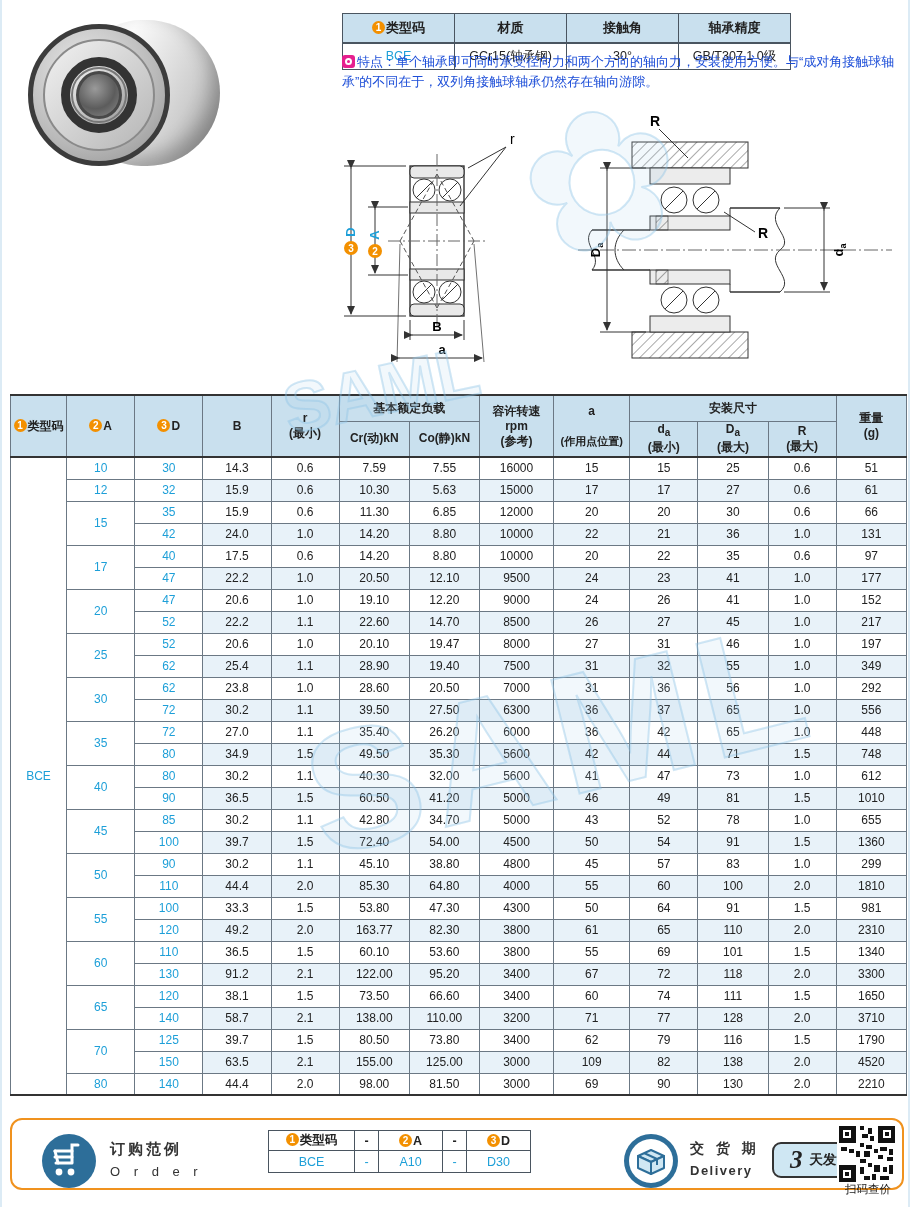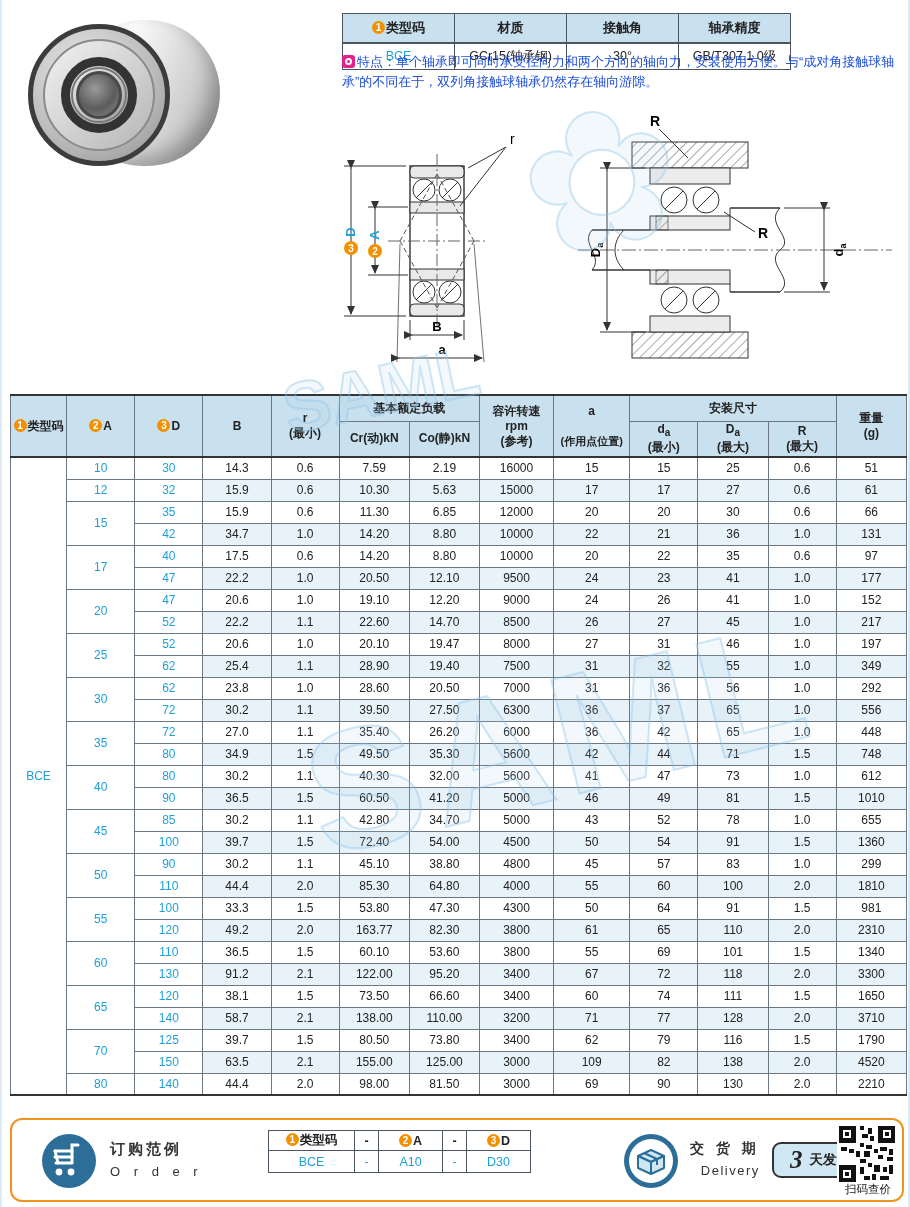--- a/index.html
+++ b/index.html
@@ -50,31 +50,31 @@
   .main thead tr.h2 th{height:36px;}
   .main{border-top:2px solid #333;}
   .main thead{border-bottom:2px solid #333;}
   .main tbody{border-bottom:2px solid #333;}
   .main tbody td{height:22px;font-size:12px;background:#fff;}
   .main td.tint{background:#e8f2f9;}
   .main td.codecell,.main td.acell,.main td.dcell{color:#1d9fd8;}
   .main tr.gs td{border-top-color:#39434c;}
   .small{font-size:11px;font-weight:bold;margin-top:16px;}
   
-  .orderbar{position:absolute;left:8px;top:1118px;width:894px;height:84px;border:2px solid #f0921e;border-radius:12px;box-sizing:border-box;}
+  .orderbar{position:absolute;left:8px;top:1118px;width:894px;height:72px;border:2px solid #f0921e;border-radius:12px;box-sizing:border-box;}
   .cart-wrap{position:absolute;left:28px;top:12px;}
   .ordertxt{position:absolute;left:98px;top:20px;font-size:15px;letter-spacing:3px;font-weight:bold;color:#333;}
   .ordertxt .en{display:block;font-size:13px;letter-spacing:5px;font-weight:normal;margin-top:5px;}
   .otable{position:absolute;left:256px;top:10px;border-collapse:collapse;table-layout:fixed;}
   .otable th,.otable td{border:1px solid #4a5560;text-align:center;font-size:12.5px;box-sizing:border-box;}
   .otable .tt{height:24px;font-weight:bold;font-size:13px;background:#fff;}
   .otable td{height:22px;}
   .deliv-wrap{position:absolute;left:610px;top:12px;}
-  .delivtxt{position:absolute;left:678px;top:20px;font-size:14px;letter-spacing:4px;font-weight:bold;color:#333;text-align:right;}
-  .delivtxt .en{display:block;font-size:13px;letter-spacing:1.5px;font-weight:normal;margin-top:5px;}
+  .delivtxt{position:absolute;left:678px;top:20px;font-size:14px;letter-spacing:4px;font-weight:bold;color:#333;}
+  .delivtxt .en{display:block;font-size:13px;letter-spacing:1.5px;font-weight:bold;margin-top:5px;}
   .pill{position:absolute;left:760px;top:22px;width:96px;height:36px;background:#cfe7f3;border:2px solid #333;
         border-radius:9px;display:flex;align-items:center;justify-content:center;box-sizing:border-box;}
   .pill .num{font-family:"Liberation Serif","DejaVu Serif",serif;font-style:italic;font-size:25px;font-weight:bold;margin-right:7px;}
   .pill .unit{font-size:13.5px;font-weight:bold;}
   .qr{position:absolute;left:825px;top:4px;}
   .qrcap{position:absolute;left:820px;top:62px;width:72px;text-align:center;font-size:11.5px;color:#222;}
 </style>
 </head>
 <body>
 
@@ -294,21 +294,21 @@
       </tr>
     </thead>
     <tbody>
         <tr class="gs">
           <td rowspan="29" class="codecell">BCE</td>
           <td rowspan="1" class="acell">10</td>
           <td class="dcell">30</td>
           <td>14.3</td>
           <td>0.6</td>
           <td>7.59</td>
-          <td>2.19</td>
+          <td>7.55</td>
           <td>16000</td>
           <td>15</td>
           <td>15</td>
           <td>25</td>
           <td>0.6</td>
           <td>51</td>
         </tr>
         <tr class="gs">
           <td rowspan="1" class="acell">12</td>
           <td class="dcell">32</td>
@@ -332,21 +332,21 @@
           <td>6.85</td>
           <td>12000</td>
           <td>20</td>
           <td>20</td>
           <td>30</td>
           <td>0.6</td>
           <td>66</td>
         </tr>
         <tr>
           <td class="dcell">42</td>
-          <td class="tint">34.7</td>
+          <td class="tint">24.0</td>
           <td class="tint">1.0</td>
           <td class="tint">14.20</td>
           <td class="tint">8.80</td>
           <td class="tint">10000</td>
           <td class="tint">22</td>
           <td class="tint">21</td>
           <td class="tint">36</td>
           <td class="tint">1.0</td>
           <td class="tint">131</td>
         </tr>

